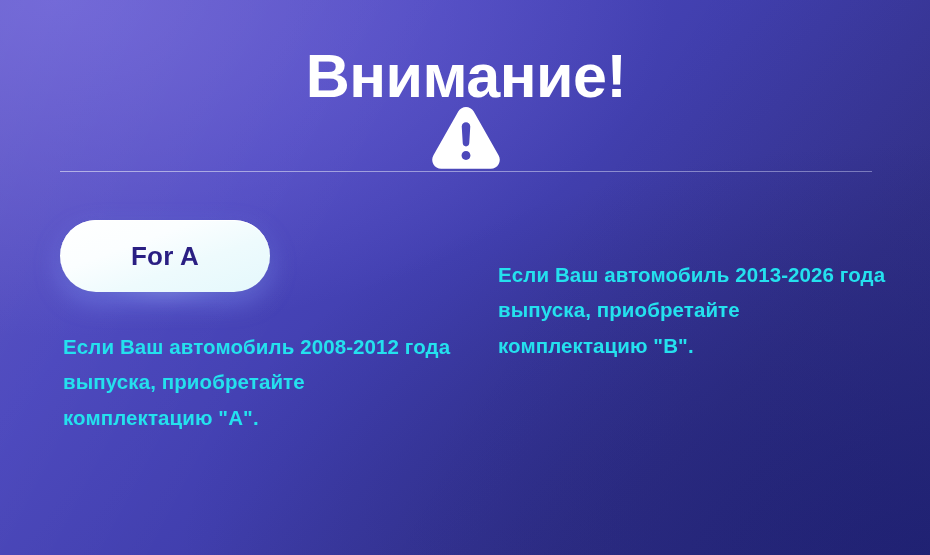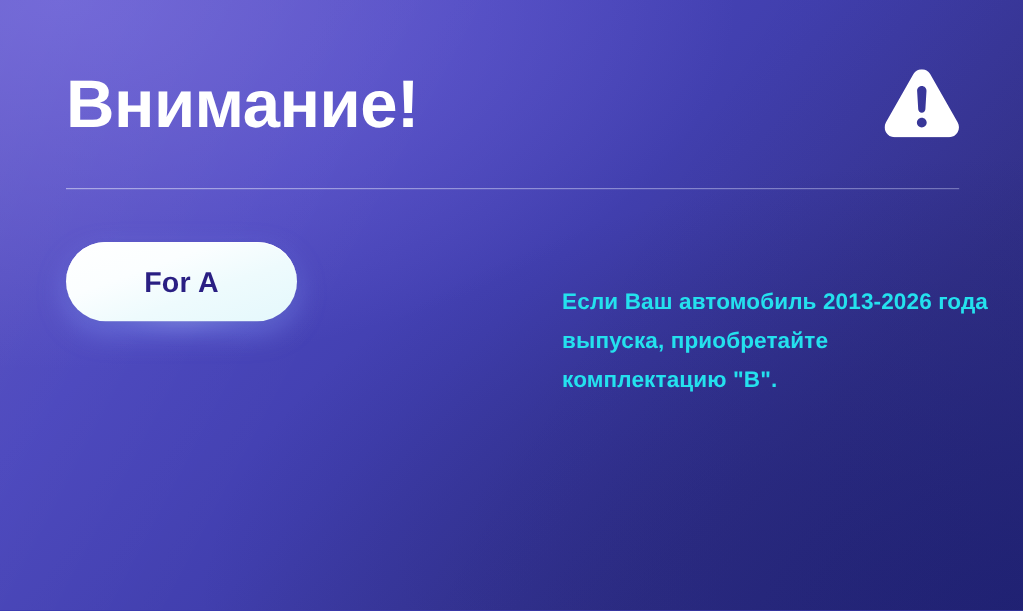--- a/index.html
+++ b/index.html
@@ -47,20 +47,21 @@
   
   .header {
     position: absolute;
     left: 60px;
     top: 46px;
     width: 812px;
     height: 96px;
     display: flex;
     align-items: center;
     justify-content: space-between;
+    flex-direction: column;
   }
   .page-title {
     margin: 0;
     color: #ffffff;
     font-size: 61px;
     font-weight: bold;
     letter-spacing: -0.5px;
     line-height: 1;
     white-space: nowrap;
   }
@@ -84,21 +85,21 @@
         rgba(190,193,235,0.50) 100%);
   }
 
   
   .columns {
     position: absolute;
     left: 60px;
     top: 220px;
     width: 820px;
     display: flex;
-    gap: 13px;
+    gap: 0;
   }
   .col {
     width: 435px;
     flex: 0 0 435px;
   }
 
   
   .pill-wrap {
     position: relative;
     width: 210px;
@@ -190,20 +191,21 @@
 
     <div class="divider"></div>
 
     <div class="columns">
 
       <div class="col">
         <div class="pill-wrap">
           <div class="pill-glow"></div>
           <button class="pill">For A</button>
         </div>
+        <p class="col-text">Если Ваш автомобиль 2008-2012 года выпуска, приобретайте комплектацию "A".</p>
       </div>
 
       <div class="col">
         <p class="col-text">Если Ваш автомобиль 2013-2026 года выпуска, приобретайте комплектацию "B".</p>
       </div>
 
     </div>
   </div>
 </div>
 

